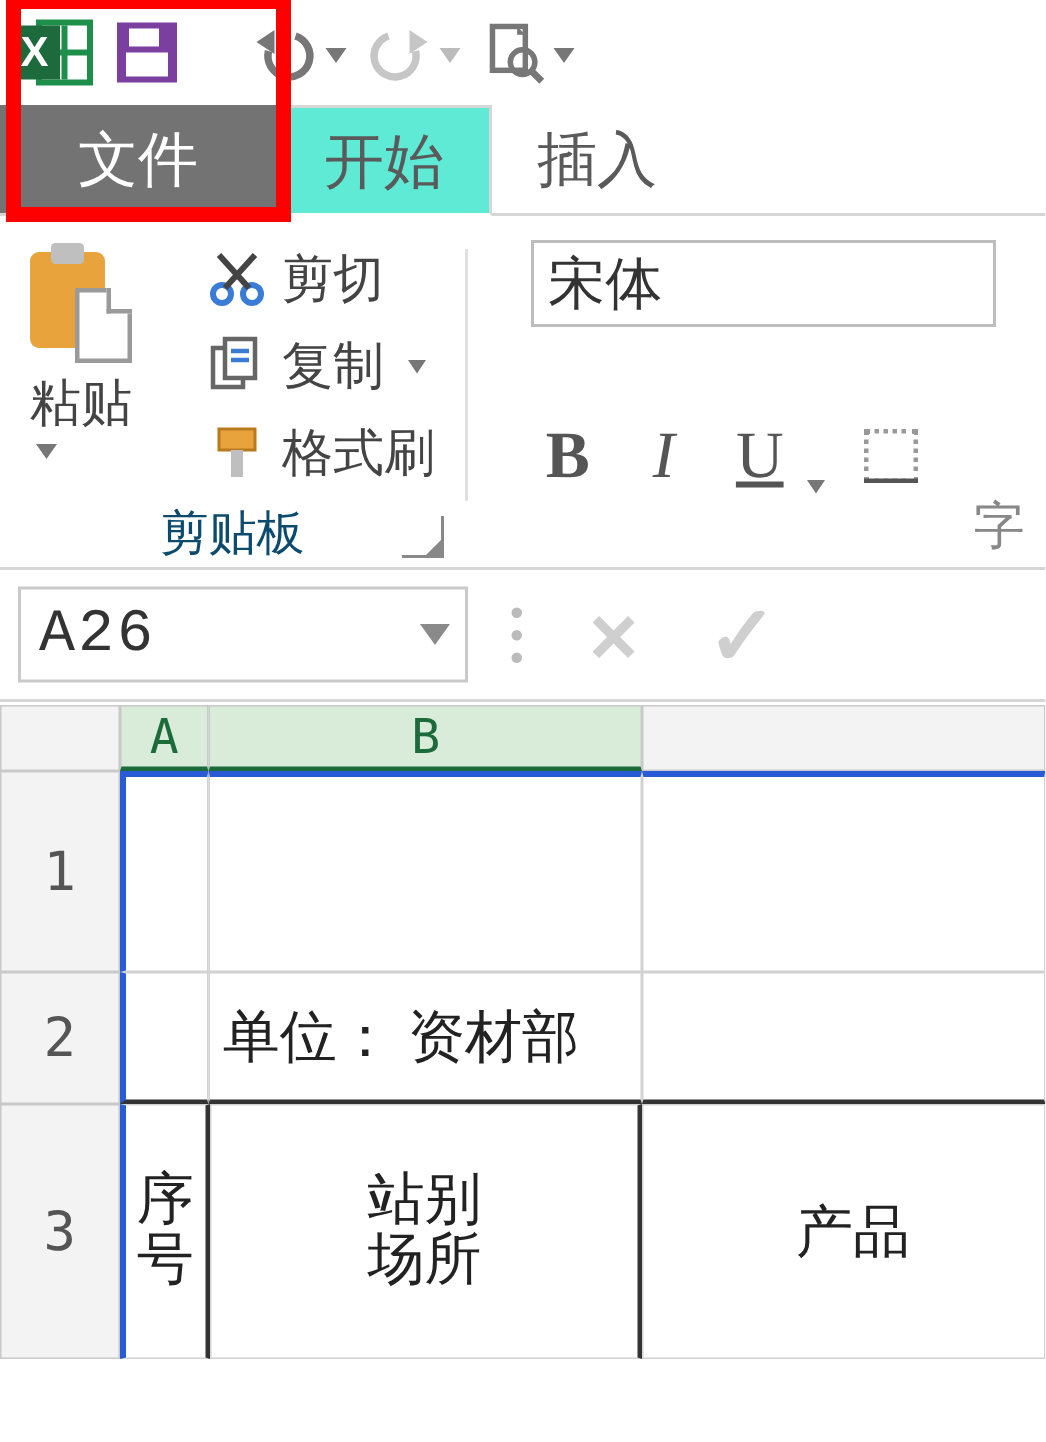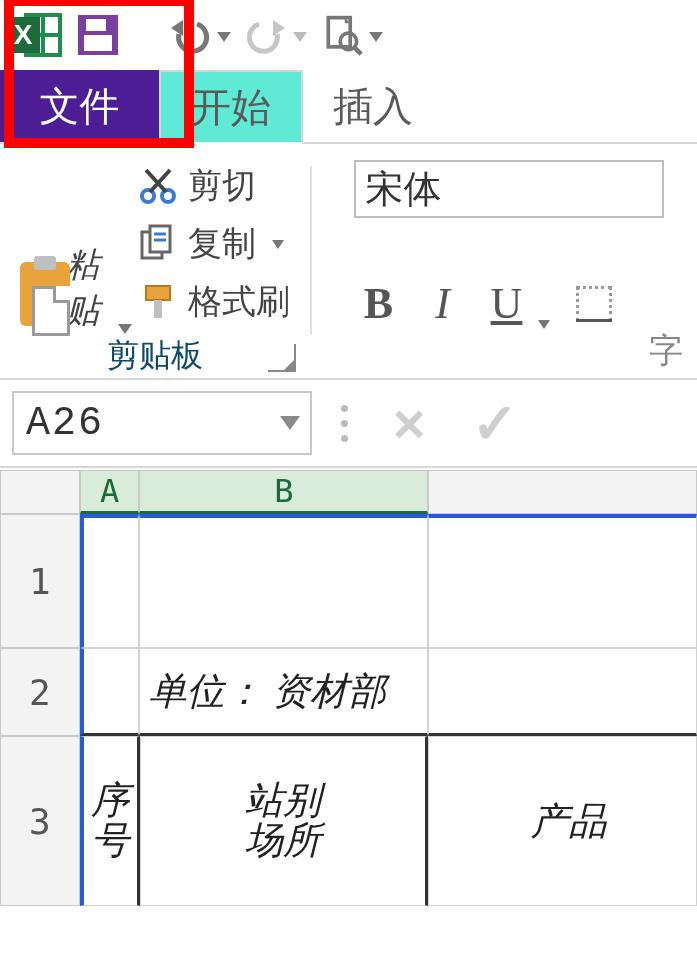--- a/index.html
+++ b/index.html
@@ -94,23 +94,23 @@
   }
   .tab {
     padding: 0 30px;
     display:flex; align-items:center; justify-content:center;
     font-size: 40px;
     color:#5a5a5a;
     position:relative;
     background:#fff;
   }
   .tab.file {
-    background:#4c1d95;
+    background:#737373;
     color:#ffffff;
-    width:159px;
+    width:184px;
   }
   .tab.active {
     border:2px solid #d6d6d6;
     border-bottom:2px solid #fff;
     margin-bottom:-2px;
     background:#5eead4;
   }
 
   
   .ribbon {
@@ -152,23 +152,22 @@
     border-top:10px solid transparent;
     border-right:10px solid #888;
     border-bottom:10px solid #888;
     transform: scale(0.7);
     transform-origin: bottom right;
   }
 
   
   .paste-btn {
     width:112px;
-    display:flex; flex-direction:row; align-items:flex-end;
+    display:flex; flex-direction:column; align-items:flex-start;
     padding-top:4px;
-    font-style:italic;
   }
   .paste-icon {
     width:64px;height:78px;position:relative;
   }
   .paste-icon .board{
     position:absolute; left:0; top:6px; width:50px; height:64px;
     background:#e8a33d; border-radius:6px;
   }
   .paste-icon .clip{
     position:absolute; left:14px; top:0; width:22px; height:14px;
@@ -286,21 +285,20 @@
     border:1px solid #c9c9c9; background:#f3f3f3;
     display:flex;align-items:center;justify-content:center;
     font-family:"Consolas",monospace; font-size:36px; color:#555;
   }
   .cell {
     border:1px solid #d2d2d2;
     font-size:38px; color:#222;
     display:flex; align-items:center;
     padding:0 8px;
     font-family:"SimSun","宋体",serif;
-    font-style:italic;
   }
   .r1{height:134px;} .r2{height:88px;} .r3{height:170px;}
   .thick-top{border-top:4px solid #2a5bd7;}
   .thick-left{border-left:4px solid #2a5bd7;}
   .inner-b{border-bottom:3px solid #333;}
   .inner-r{border-right:3px solid #333;}
   
   .cA{width:60px;} .cB{width:290px;} .cC{width:270px;padding-left:20px;}
   .center{justify-content:center; text-align:center;}
   .stack{flex-direction:column; justify-content:center; line-height:1.05;}

